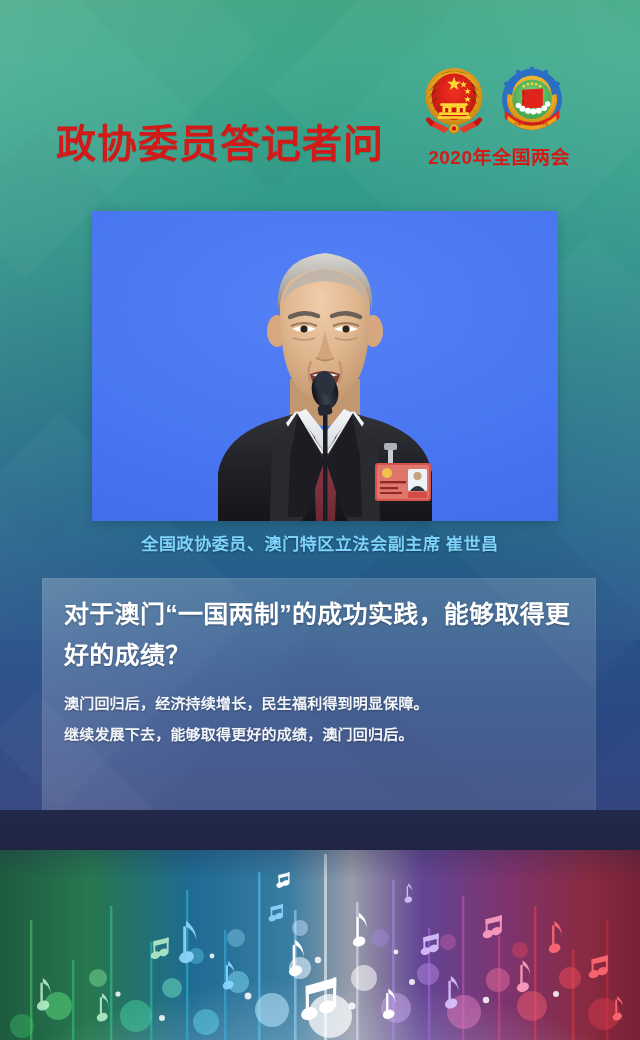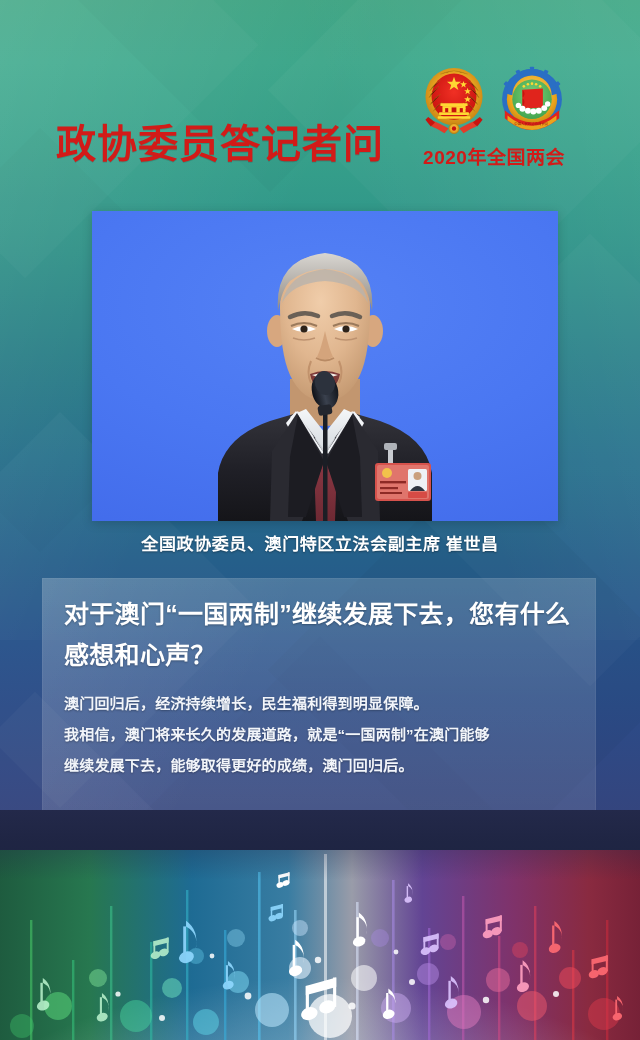--- a/index.html
+++ b/index.html
@@ -60,21 +60,21 @@
     font-size:40px;font-weight:bold;
     letter-spacing:1px;
     color:#d21b18;
     white-space:nowrap;
     text-shadow:0 1px 0 rgba(0,0,0,.12);
   }
   .emblems{position:absolute;left:418px;top:58px;width:150px;height:84px;display:flex;gap:10px;align-items:flex-end;justify-content:center;}
   .emblem{width:68px;height:80px;}
   .hdr-sub{
     position:absolute;left:418px;top:142px;width:152px;
-    text-align:center;
+    text-align:right;
     font-size:19px;font-weight:bold;letter-spacing:.5px;
     color:#d21b18;
     white-space:nowrap;
   }
 
   
   .photo-wrap{
     position:absolute;left:92px;top:211px;width:466px;height:310px;
     overflow:hidden;
     background:#4573f0;
@@ -83,21 +83,21 @@
   .photo-bg{position:absolute;inset:0;
     background:radial-gradient(ellipse 120% 100% at 50% 30%,#5481f5 0%,#4a77f2 45%,#3f67e8 100%);
   }
   .photo-svg{position:absolute;left:0;top:0;width:466px;height:310px;}
 
   
   .caption{
     position:absolute;left:0;top:530px;width:640px;
     text-align:center;
     font-size:17px;font-weight:bold;letter-spacing:.6px;
-    color:#ffffff;
+    color:#7dd3fc;
     text-shadow:0 1px 2px rgba(0,0,0,.35);
   }
 
   
   .card{
     position:absolute;left:42px;top:578px;width:554px;height:267px;
     background:linear-gradient(180deg,rgba(255,255,255,.175) 0%,rgba(255,255,255,.13) 45%,rgba(255,255,255,.10) 100%);
     box-shadow:inset 0 0 0 1px rgba(255,255,255,.05);
   }
   .card-sheen{
@@ -373,24 +373,23 @@
         <path d="M318 280 Q325.5 270 333 280 Z" fill="#2e3540"></path>
         <rect x="316" y="281" width="19" height="6" rx="1" fill="#d64b45"></rect>
       </g>
     </svg>
   </div>
 
   <div class="caption">全国政协委员、澳门特区立法会副主席 崔世昌</div>
 
   <div class="card">
     <div class="card-sheen"></div>
-    <div class="question">对于澳门“一国两制”继续发展下去，您有什么感想和心声？</div>
+    <div class="question">对于澳门“一国两制”的成功实践，能够取得更好的成绩？</div>
     <div class="answer">
       <p>澳门回归后，经济持续增长，民生福利得到明显保障。</p>
-      <p>我相信，澳门将来长久的发展道路，就是“一国两制”在澳门能够</p>
       <p>继续发展下去，能够取得更好的成绩，澳门回归后。</p>
     </div>
   </div>
 
   <div class="music">
     <svg class="music-svg" viewBox="0 0 640 230">
       <defs>
         <linearGradient id="spectrum" x1="0" y1="0" x2="1" y2="0">
           <stop offset="0%" stop-color="#1f8a3e"></stop>
           <stop offset="14%" stop-color="#2fbd5c"></stop>

